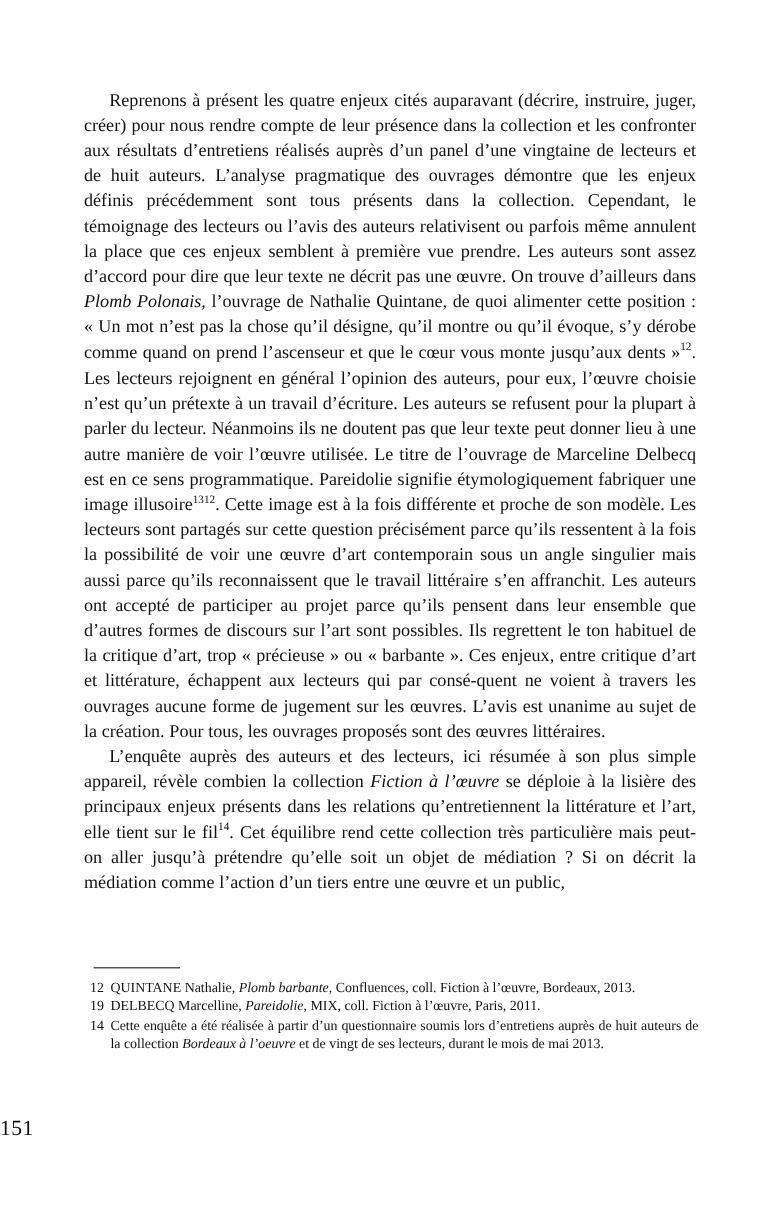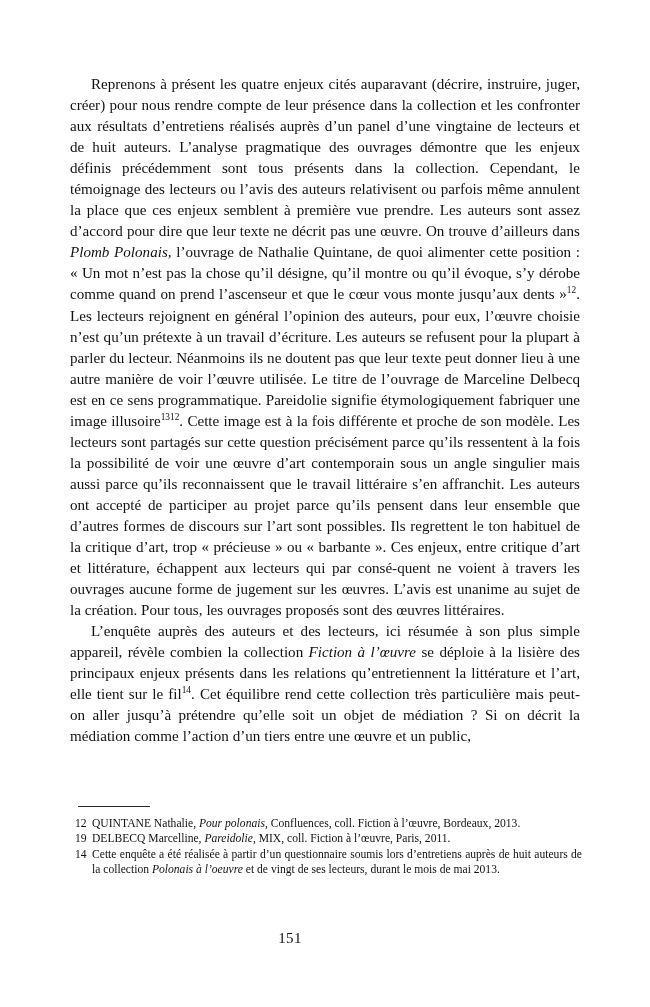--- a/index.html
+++ b/index.html
@@ -74,48 +74,48 @@
   }
   .fn-text {
     flex: 1 1 auto;
     text-align: justify;
   }
   .folio {
     position: absolute;
     left: 0;
     top: 930px;
     width: 580px;
-    text-align: center;
-    font-size: 15px;
+    text-align: left;
+    font-size: 18px;
     letter-spacing: 0.02em;
   }
 </style>
 </head>
 <body>
 
 <div class="page">
 
   <div class="text-block">
     <p class="body-par">Reprenons à présent les quatre enjeux cités auparavant (décrire, instruire, juger, créer) pour nous rendre compte de leur présence dans la collection et les confronter aux résultats d’entretiens réalisés auprès d’un panel d’une vingtaine de lecteurs et de huit auteurs. L’analyse pragmatique des ouvrages démontre que les enjeux définis précédemment sont tous présents dans la collection. Cependant, le témoignage des lecteurs ou l’avis des auteurs relativisent ou parfois même annulent la place que ces enjeux semblent à première vue prendre. Les auteurs sont assez d’accord pour dire que leur texte ne décrit pas une œuvre. On trouve d’ailleurs dans <i>Plomb Polonais,</i> l’ouvrage de Nathalie Quintane, de quoi alimenter cette position : « Un mot n’est pas la chose qu’il désigne, qu’il montre ou qu’il évoque, s’y dérobe comme quand on prend l’ascenseur et que le cœur vous monte jusqu’aux dents »<sup>12</sup>. Les lecteurs rejoignent en général l’opinion des auteurs, pour eux, l’œuvre choisie n’est qu’un prétexte à un travail d’écriture. Les auteurs se refusent pour la plupart à parler du lecteur. Néanmoins ils ne doutent pas que leur texte peut donner lieu à une autre manière de voir l’œuvre utilisée. Le titre de l’ouvrage de Marceline Delbecq est en ce sens programmatique. Pareidolie signifie étymologiquement fabriquer une image illusoire<sup>1312</sup>. Cette image est à la fois différente et proche de son modèle. Les lecteurs sont partagés sur cette question précisément parce qu’ils ressentent à la fois la possibilité de voir une œuvre d’art contemporain sous un angle singulier mais aussi parce qu’ils reconnaissent que le travail littéraire s’en affranchit. Les auteurs ont accepté de participer au projet parce qu’ils pensent dans leur ensemble que d’autres formes de discours sur l’art sont possibles. Ils regrettent le ton habituel de la critique d’art, trop « précieuse » ou « barbante ». Ces enjeux, entre critique d’art et littérature, échappent aux lecteurs qui par consé-quent ne voient à travers les ouvrages aucune forme de jugement sur les œuvres. L’avis est unanime au sujet de la création. Pour tous, les ouvrages proposés sont des œuvres littéraires.</p>
     <p class="body-par cont">L’enquête auprès des auteurs et des lecteurs, ici résumée à son plus simple appareil, révèle combien la collection <i>Fiction à l’œuvre</i> se déploie à la lisière des principaux enjeux présents dans les relations qu’entretiennent la littérature et l’art, elle tient sur le fil<sup>14</sup>. Cet équilibre rend cette collection très particulière mais peut-on aller jusqu’à prétendre qu’elle soit un objet de médiation ? Si on décrit la médiation comme l’action d’un tiers entre une œuvre et un public,</p>
   </div>
 
   <div class="footnotes">
     <div class="fn-rule"></div>
     <div class="fn-list">
         <div class="fn-item">
           <span class="fn-num">12</span>
-          <span class="fn-text">QUINTANE Nathalie, <i>Pour polonais</i>, Confluences, coll. Fiction à l’œuvre, Bordeaux, 2013.</span>
+          <span class="fn-text">QUINTANE Nathalie, <i>Plomb barbante</i>, Confluences, coll. Fiction à l’œuvre, Bordeaux, 2013.</span>
         </div>
         <div class="fn-item">
           <span class="fn-num">19</span>
           <span class="fn-text">DELBECQ Marcelline, <i>Pareidolie</i>, MIX, coll. Fiction à l’œuvre, Paris, 2011.</span>
         </div>
         <div class="fn-item">
           <span class="fn-num">14</span>
-          <span class="fn-text">Cette enquête a été réalisée à partir d’un questionnaire soumis lors d’entretiens auprès de huit auteurs de la collection <i>Polonais à l’oeuvre</i> et de vingt de ses lecteurs, durant le mois de mai 2013.</span>
+          <span class="fn-text">Cette enquête a été réalisée à partir d’un questionnaire soumis lors d’entretiens auprès de huit auteurs de la collection <i>Bordeaux à l’oeuvre</i> et de vingt de ses lecteurs, durant le mois de mai 2013.</span>
         </div>
       </div>
   </div>
 
   <div class="folio">151</div>
 
 </div>
 
 </body></html>

